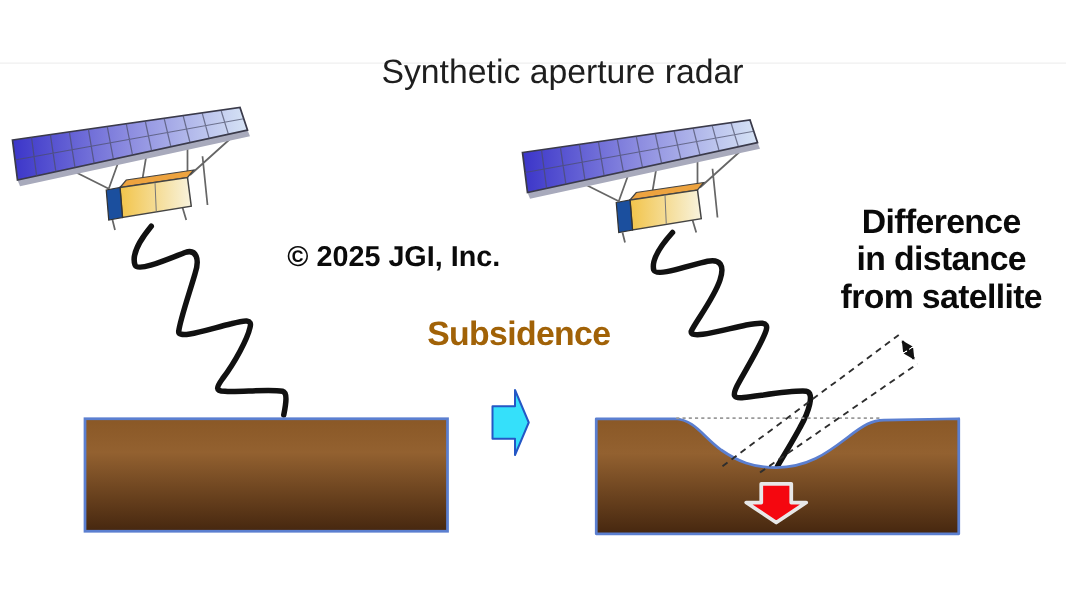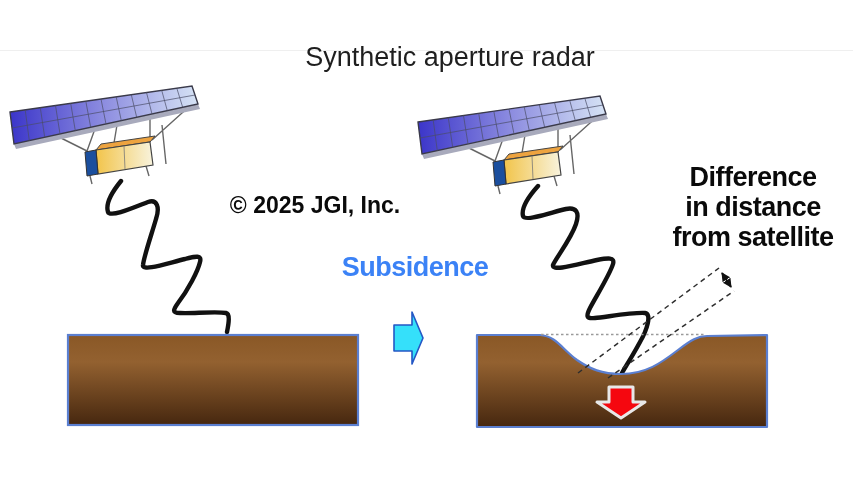--- a/index.html
+++ b/index.html
@@ -13,21 +13,21 @@
   .title{
     left:250px;top:42px;width:400px;text-align:center;
     font-size:27px;font-weight:500;color:#1e1e1e;letter-spacing:0px;
   }
   .copyright{
     left:215px;top:164px;width:200px;text-align:center;
     font-size:23px;font-weight:bold;color:#0a0a0a;margin-top:28px;
   }
   .subsidence{
     left:315px;top:252px;width:200px;text-align:center;
-    font-size:27px;font-weight:bold;color:#3b82f6;letter-spacing:-0.5px;
+    font-size:27px;font-weight:bold;color:#a16207;letter-spacing:-0.5px;
   }
   .difference{
     left:643px;top:162px;width:220px;text-align:center;
     font-size:27px;font-weight:bold;color:#0a0a0a;letter-spacing:-0.5px;line-height:30px;
   }
   .difference span{display:block;}
   .faint-line{position:absolute;left:0;top:50px;width:853px;height:1px;background:#efefef;}
 </style>
 </head>
 <body>

